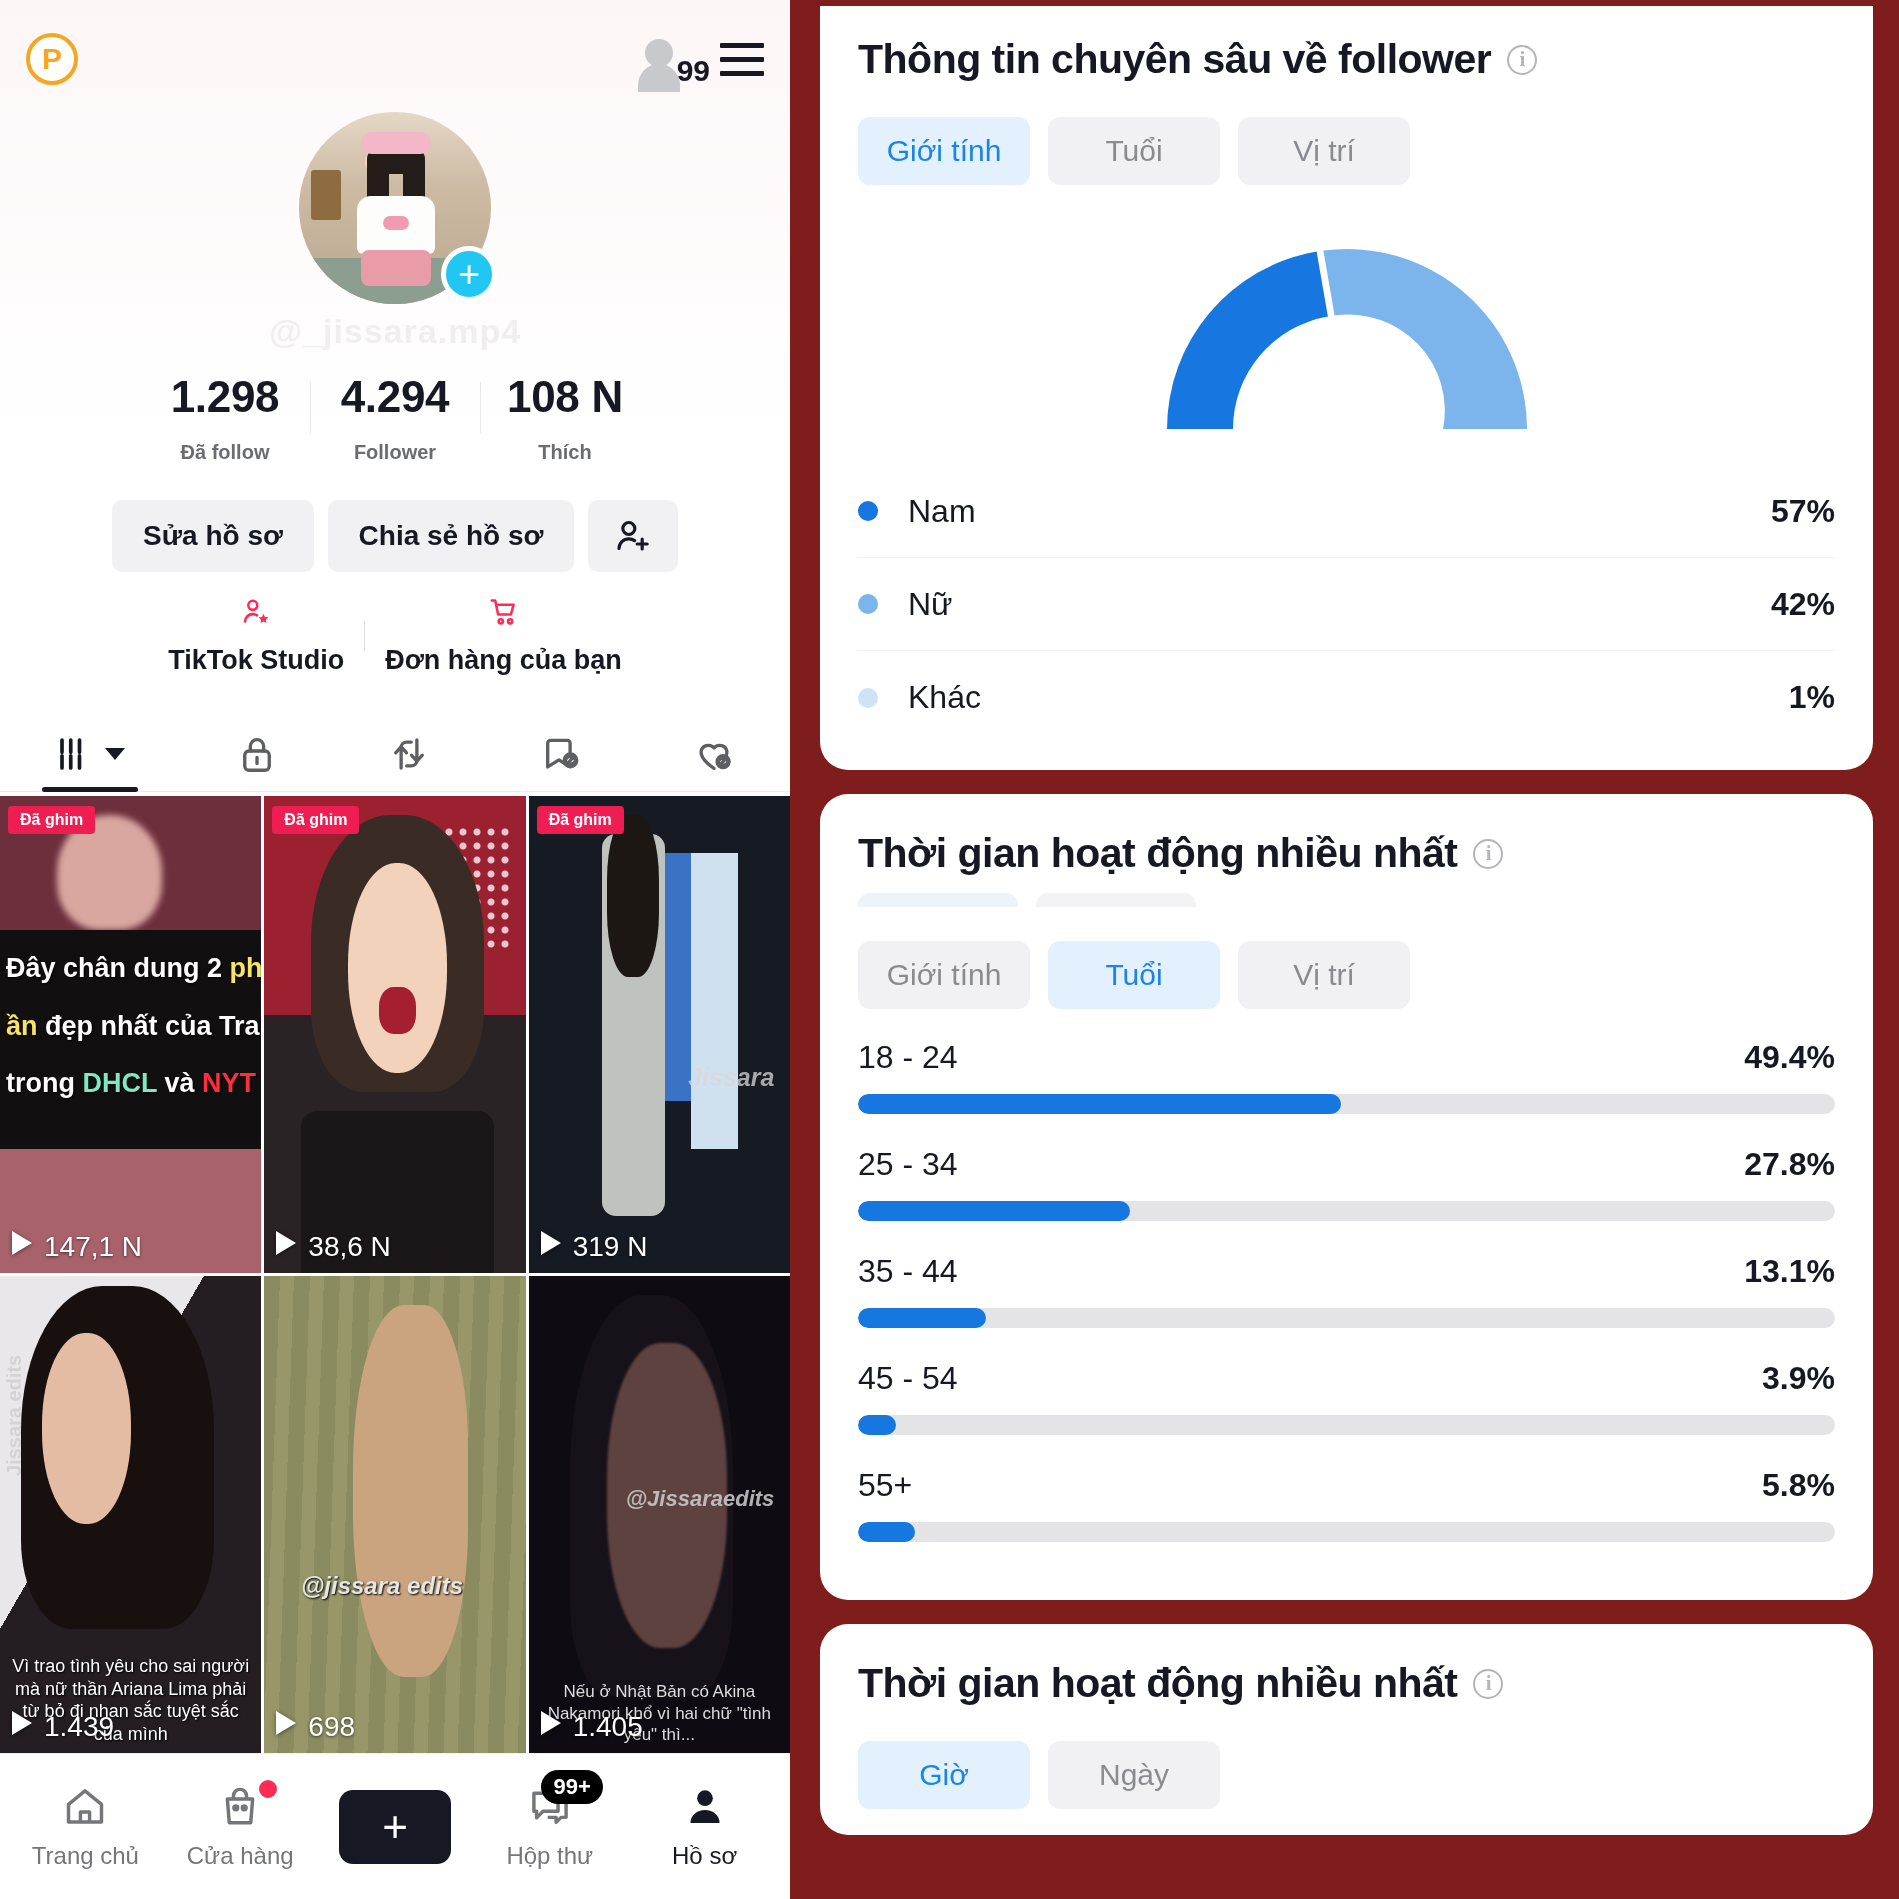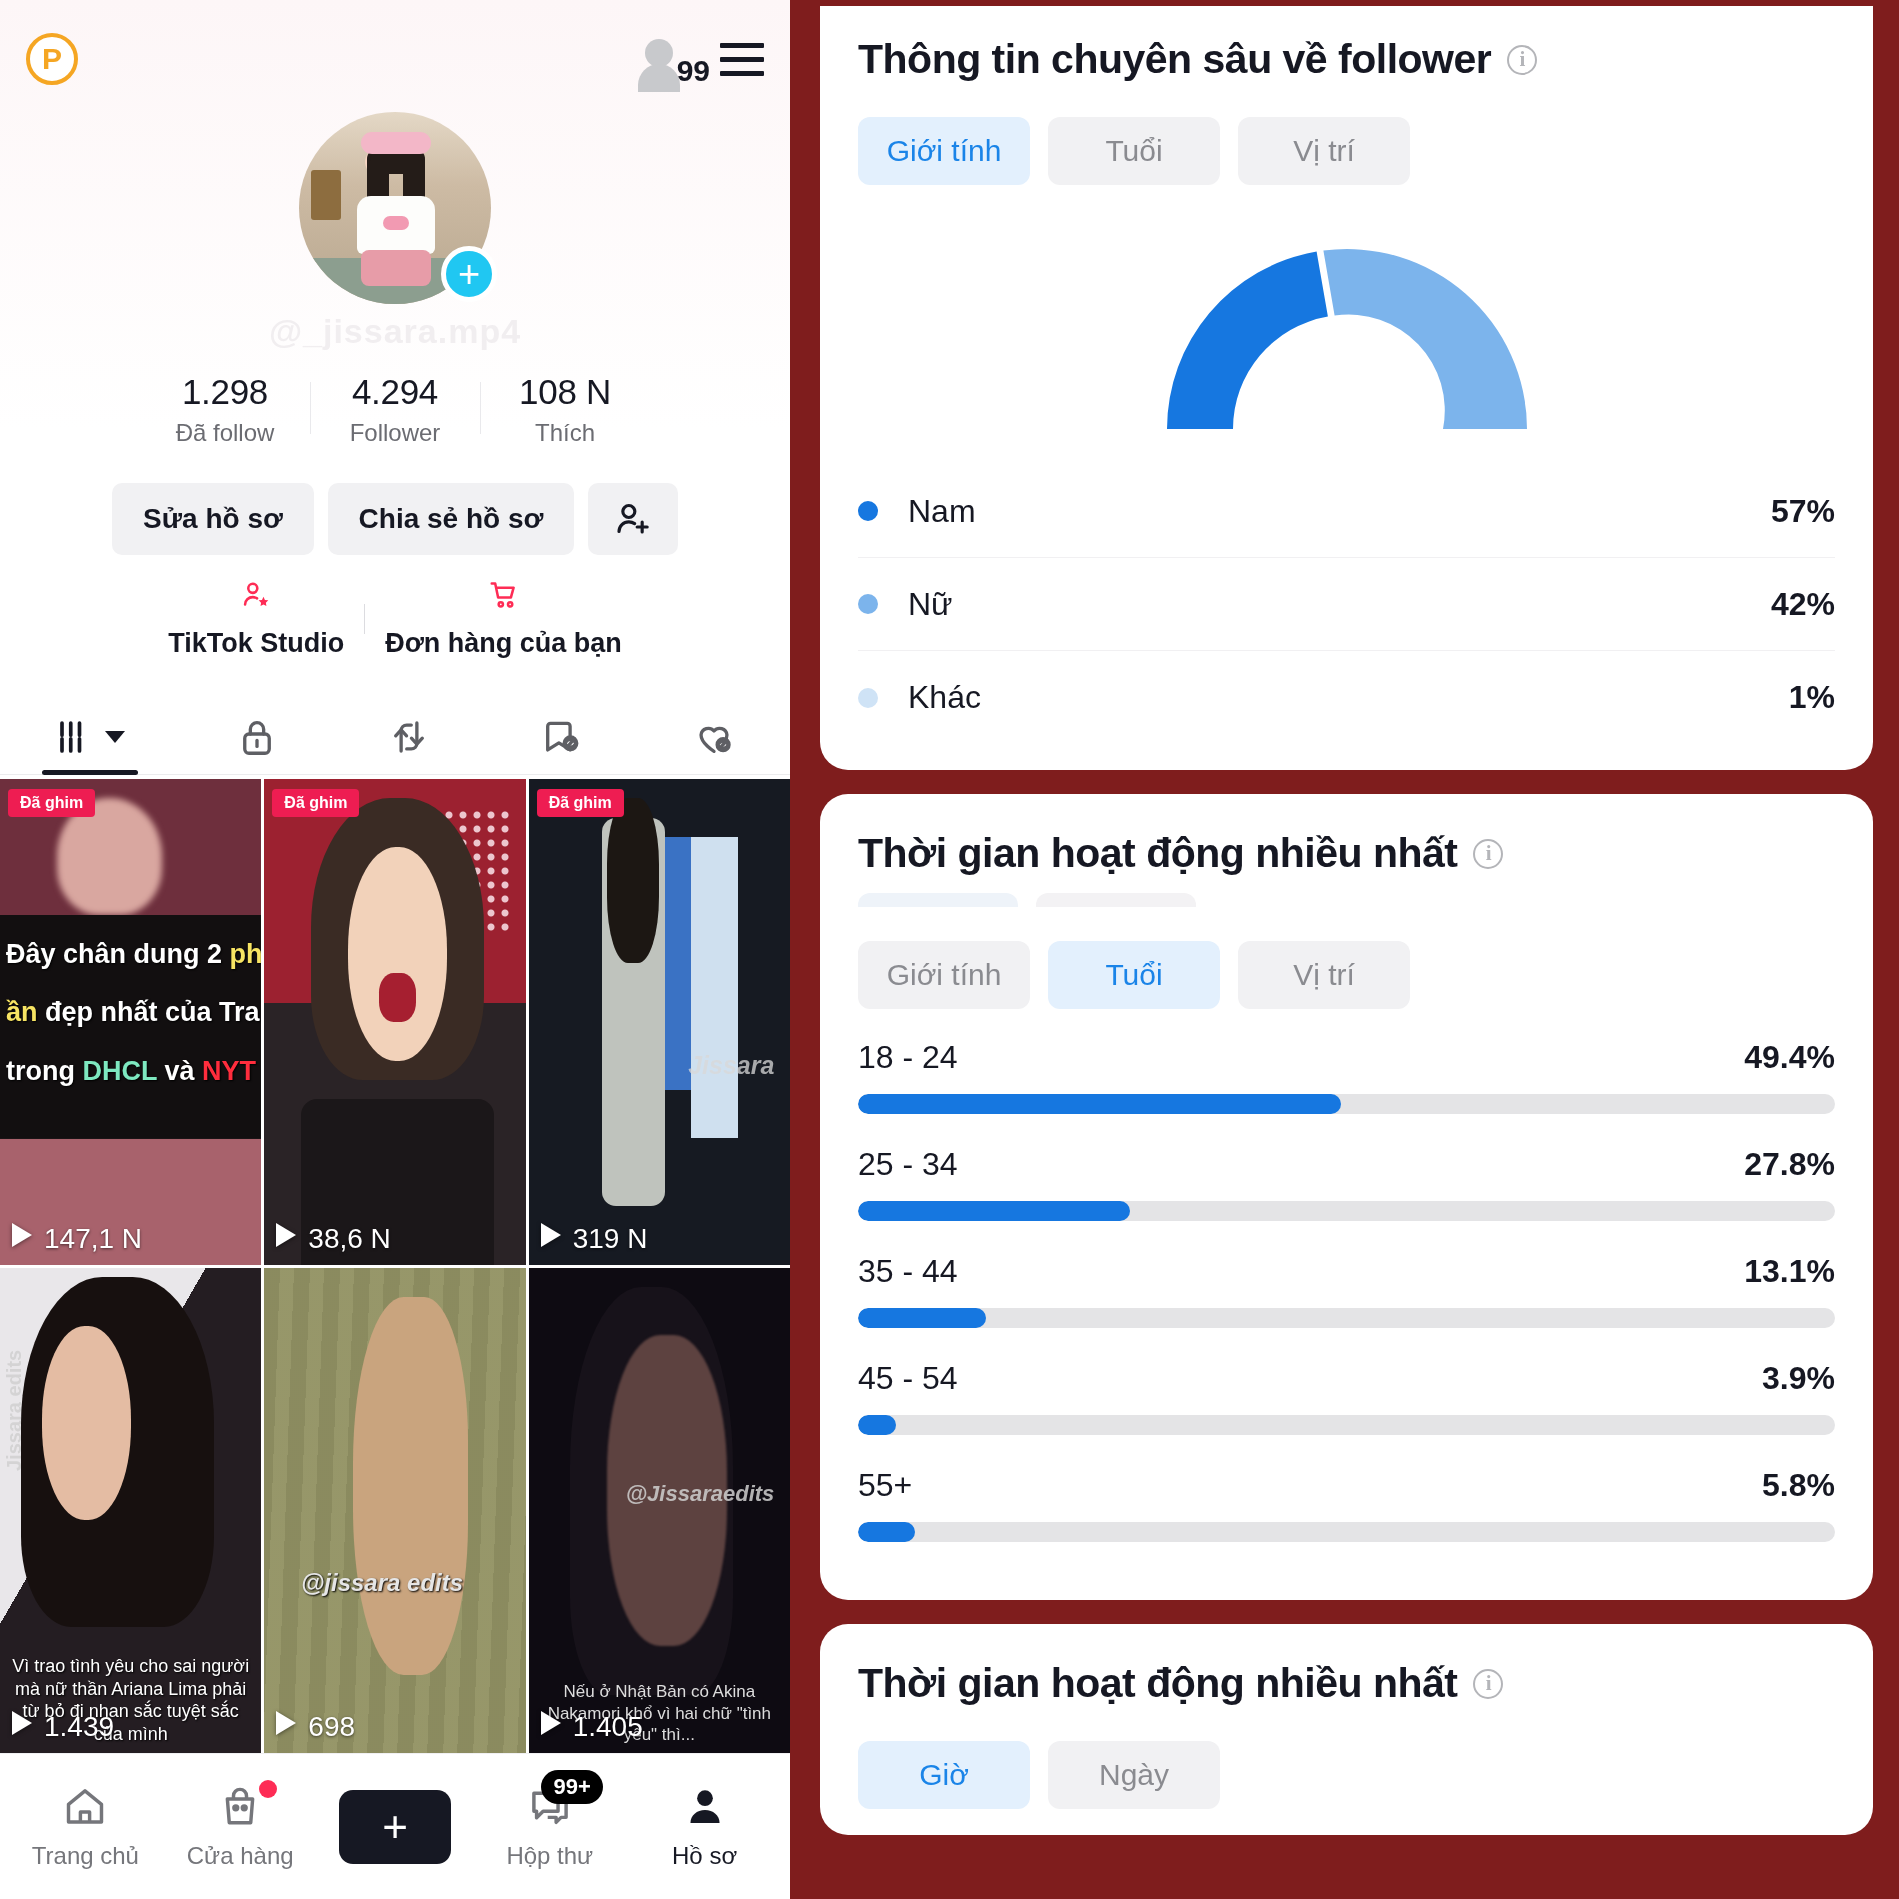--- a/index.html
+++ b/index.html
@@ -115,22 +115,22 @@
 
   .stats {
     display: flex; justify-content: center; align-items: center;
     gap: 0; margin-top: 4px;
   }
   .stat { width: 170px; text-align: center; position: relative; }
   .stat + .stat::before {
     content: ""; position: absolute; left: 0; top: 10px;
     width: 1px; height: 52px; background: #e9e9ec;
   }
-  .stat .val { font-size: 35px; font-weight: 400; color: #161823; letter-spacing: -0.3px; }
-  .stat .lbl { font-size: 24px; color: #6b6c72; margin-top: 7px; }
+  .stat .val { font-size: 44px; font-weight: 700; color: #161823; letter-spacing: -0.3px; }
+  .stat .lbl { font-size: 20px; color: #6b6c72; margin-top: 19px; font-weight: bold; }
 
   .action-row {
     display: flex; justify-content: center; gap: 14px; margin-top: 36px;
   }
   .btn-pill {
     background: #f1f1f3; border-radius: 10px; height: 72px;
     display: flex; align-items: center; justify-content: center;
     font-size: 28px; font-weight: 700; color: #161823;
   }
   .btn-edit { width: 202px; }

